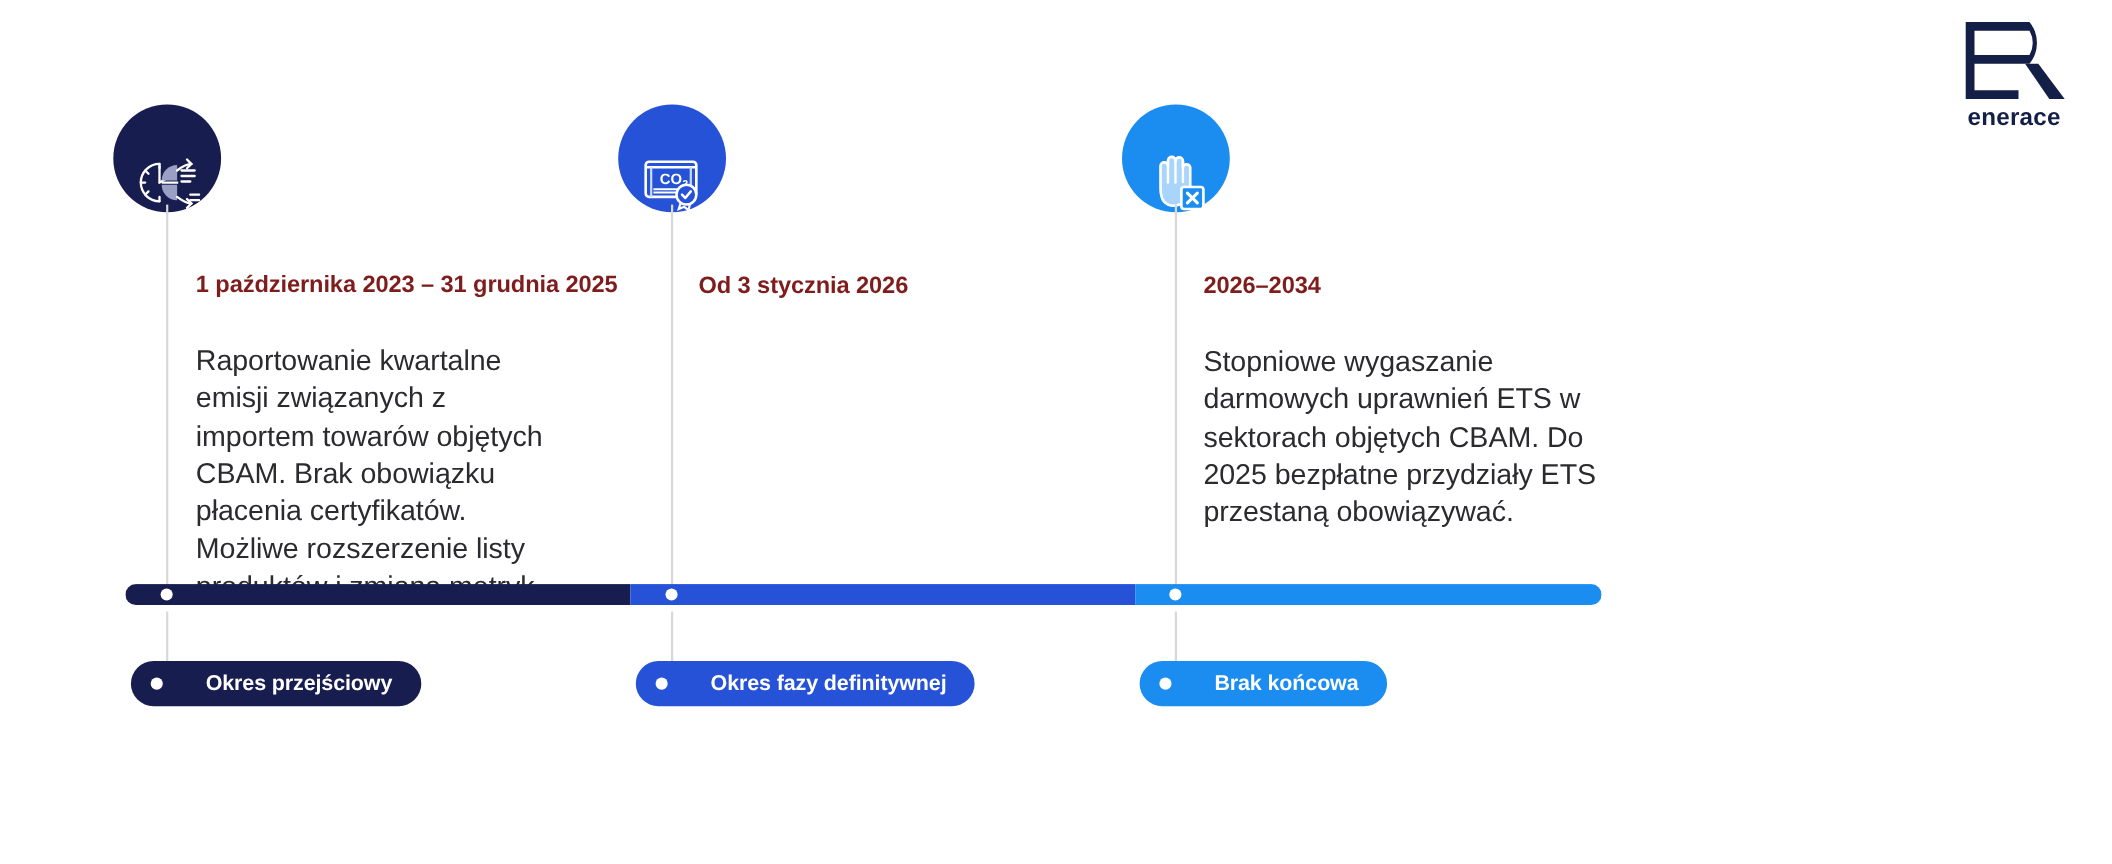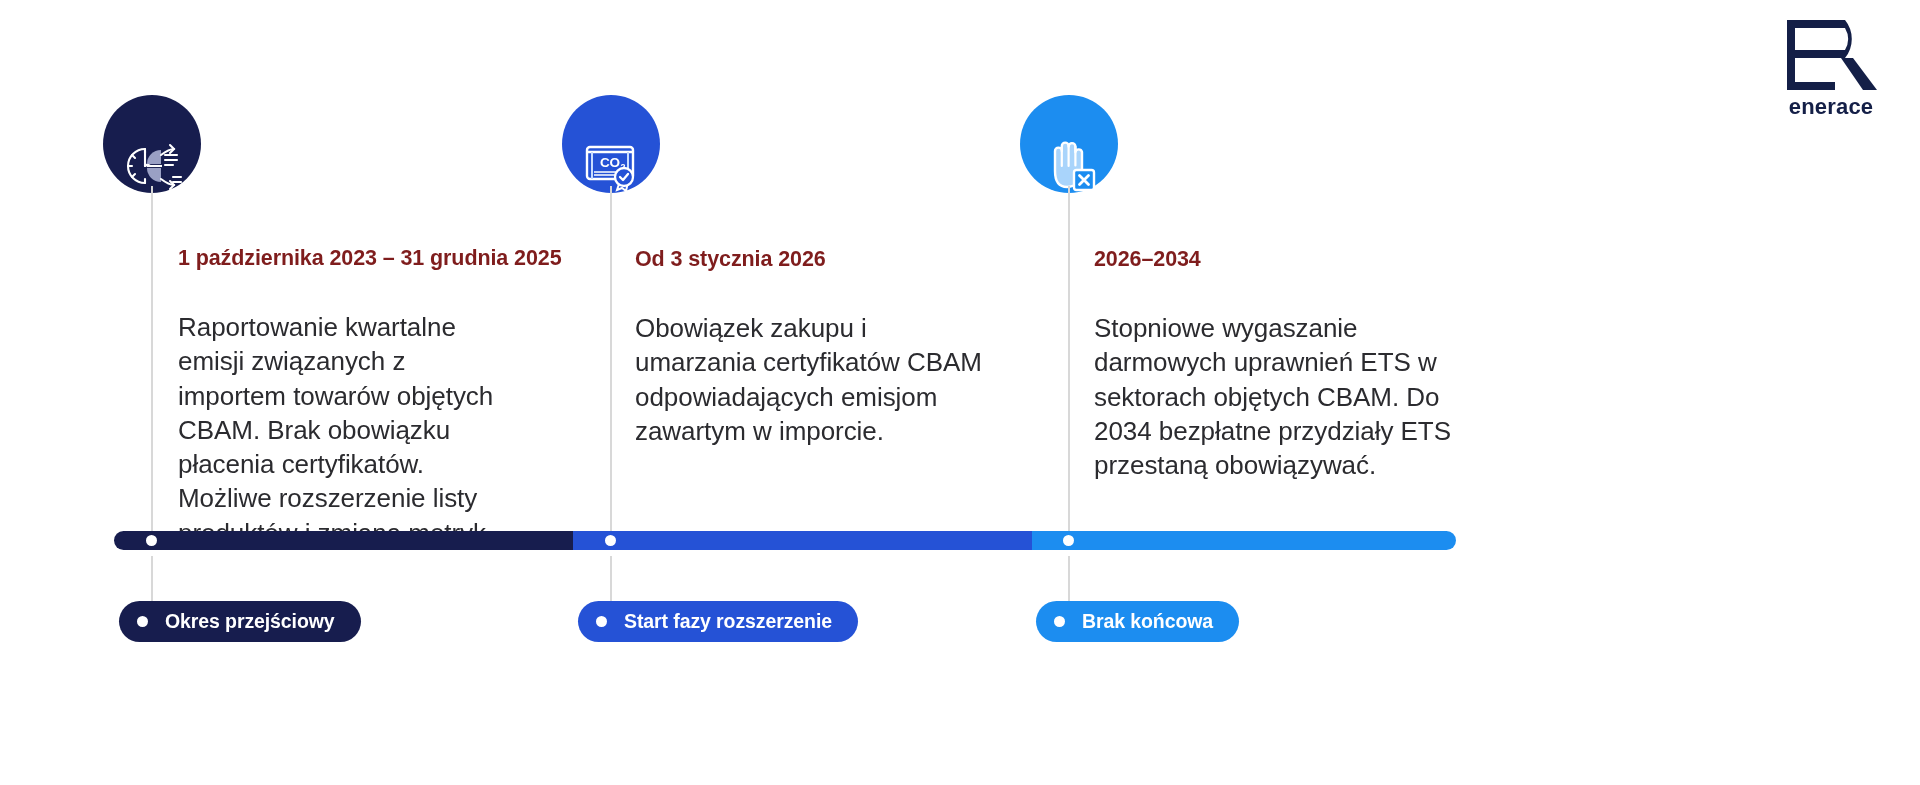--- a/index.html
+++ b/index.html
@@ -62,21 +62,21 @@
   .bar-seg-2 { width:34.2%; background:#2552d6; }
   .bar-seg-3 { flex:1;      background:#1c8df0; }
   .bar-dot { position:absolute; top:535px; width:11px; height:11px;
              border-radius:50%; background:#ffffff; }
   .bar-dot-1 { left:146px; }
   .bar-dot-2 { left:605px; }
   .bar-dot-3 { left:1063px; }
 
   
   .pill { position:absolute; top:601px; height:41px; border-radius:21px;
-          display:flex; align-items:center; padding:0 26px 0 18px; }
+          display:flex; align-items:center; padding:0 26px 0 18px;gap:22px; }
   .pill-1 { left:119px;  background:#171d4e; }
   .pill-2 { left:578px;  background:#2552d6; }
   .pill-3 { left:1036px; background:#1c8df0; }
   .pill-dot { width:11px; height:11px; border-radius:50%; background:#fff;
               margin-right:17px; flex:0 0 auto; }
   .pill-label { color:#ffffff; font-size:19.5px; font-weight:bold;
                 white-space:nowrap; letter-spacing:-.1px; }
 </style>
 </head>
 <body>
@@ -143,43 +143,42 @@
   <div class="vline-b vline-b2"></div>
   <div class="vline-b vline-b3"></div>
 
   <div class="col col-1">
     <div class="col-date">1 października 2023 – 31 grudnia 2025</div>
     <div class="col-body">Raportowanie kwartalne emisji związanych z importem towarów objętych CBAM. Brak obowiązku płacenia certyfikatów. Możliwe rozszerzenie listy produktów i zmiana metryk.</div>
   </div>
 
   <div class="col col-2">
     <div class="col-date">Od 3 stycznia 2026</div>
-    <div class="col-body">Obowiązek zakupu i umarzania certyfikatów CBAM odpowiadających emisjom zawartym w imporcie.</div>
   </div>
 
   <div class="col col-3">
     <div class="col-date">2026–2034</div>
-    <div class="col-body">Stopniowe wygaszanie darmowych uprawnień ETS w sektorach objętych CBAM. Do 2034 bezpłatne przydziały ETS przestaną obowiązywać.</div>
+    <div class="col-body">Stopniowe wygaszanie darmowych uprawnień ETS w sektorach objętych CBAM. Do 2025 bezpłatne przydziały ETS przestaną obowiązywać.</div>
   </div>
 
   <div class="bar">
     <div class="bar-seg-1"></div>
     <div class="bar-seg-2"></div>
     <div class="bar-seg-3"></div>
   </div>
   <div class="bar-dot bar-dot-1"></div>
   <div class="bar-dot bar-dot-2"></div>
   <div class="bar-dot bar-dot-3"></div>
 
   <div class="pill pill-1">
     <span class="pill-dot"></span>
     <span class="pill-label">Okres przejściowy</span>
   </div>
   <div class="pill pill-2">
     <span class="pill-dot"></span>
-    <span class="pill-label">Start fazy rozszerzenie</span>
+    <span class="pill-label">Okres fazy definitywnej</span>
   </div>
   <div class="pill pill-3">
     <span class="pill-dot"></span>
     <span class="pill-label">Brak końcowa</span>
   </div>
 
 </div>
 
 </body></html>

